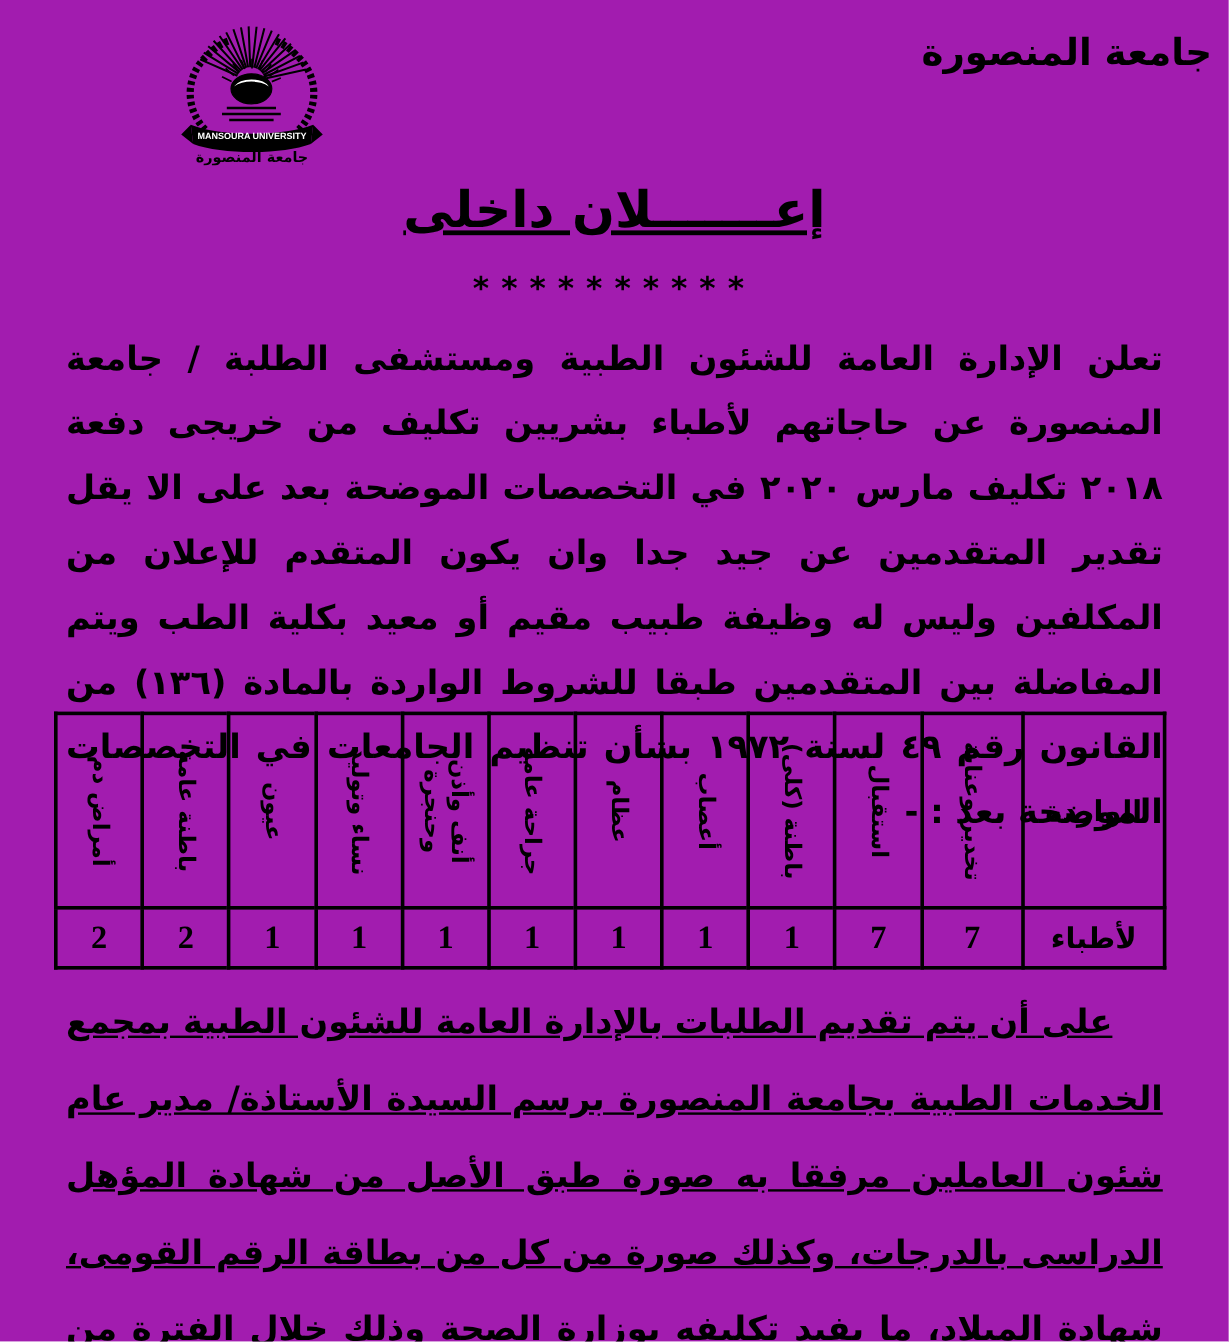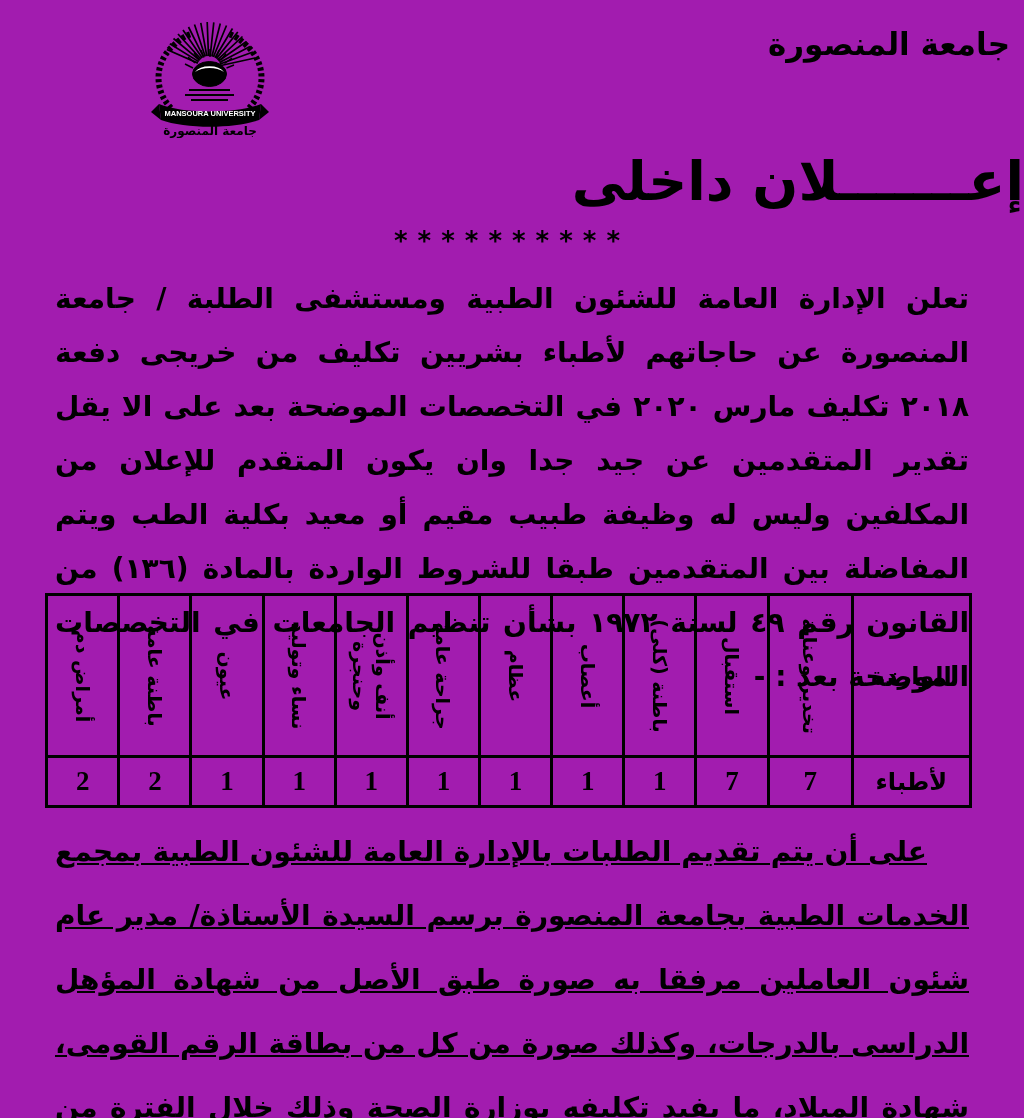--- a/index.html
+++ b/index.html
@@ -12,21 +12,21 @@
 
   .univ-name {
     position:absolute; top:26px; right:14px;
     font-size:31px; font-weight:bold; direction:rtl;
   }
 
   .logo { position:absolute; top:8px; left:133px; width:155px; height:130px; }
 
   .doc-title {
     position:absolute; top:150px; left:0; width:100%;
-    font-size:54px; font-weight:bold; direction:rtl;
+    text-align:center; font-size:42px; font-weight:bold; direction:rtl;text-decoration:underline;
   }
   .stars {
     position:absolute; top:226px; left:0; width:100%;
     text-align:center; font-size:26px; font-weight:bold; letter-spacing:10px;
   }
 
   .para {
     position:absolute; left:55px; right:55px;
     direction:rtl; text-align:justify;
     font-size:28px; font-weight:bold; line-height:54px;

